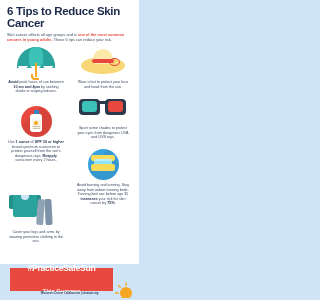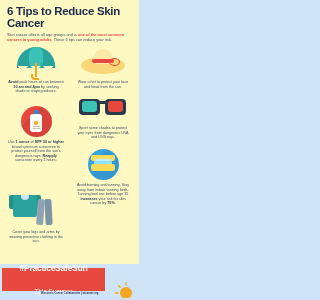--- a/index.html
+++ b/index.html
@@ -2,21 +2,21 @@
 <html><head>
 <meta charset="utf-8">
 <style>
   html,body{margin:0;padding:0;}
   body{
     width:139px;height:300px;overflow:hidden;
     background:#cfe4f7;
     font-family:"Liberation Sans", sans-serif;
     -webkit-font-smoothing:antialiased;
   }
-  .page{position:relative;width:139px;height:300px;background:#fef9c3;}
+  .page{position:relative;width:139px;height:300px;background:#ffffff;}
 
   
   .header{padding:6px 7px 0 7px;}
   .title{
     font-size:11.5px;line-height:11.5px;font-weight:bold;
     color:#1b2a4a;letter-spacing:-0.3px;margin:0;
   }
   .subtitle{
     margin:4px 0 0 0;font-size:3.9px;line-height:4.6px;
     color:#3d4a63;
@@ -174,21 +174,21 @@
   }
   .clothes .leg1{left:0;transform:rotate(4deg);}
   .clothes .leg2{left:8px;background:#7d93a7;transform:rotate(-3deg);}
 
   
   .footer{
     position:absolute;left:0;bottom:0;width:139px;height:36px;
     background:#cfe4f7;
   }
   .banner{
-    position:absolute;left:2px;top:4px;width:103px;height:23px;
+    position:absolute;left:10px;top:4px;width:103px;height:23px;
     background:#e8493f;display:flex;flex-direction:column;
     align-items:center;justify-content:center;gap:14px;
   }
   .hashtag{
     font-size:8.6px;line-height:9px;font-weight:bold;color:#ffffff;
     letter-spacing:-0.3px;
   }
   .season{
     font-size:6.4px;line-height:7px;color:#ffffff;margin-top:1px;
   }

